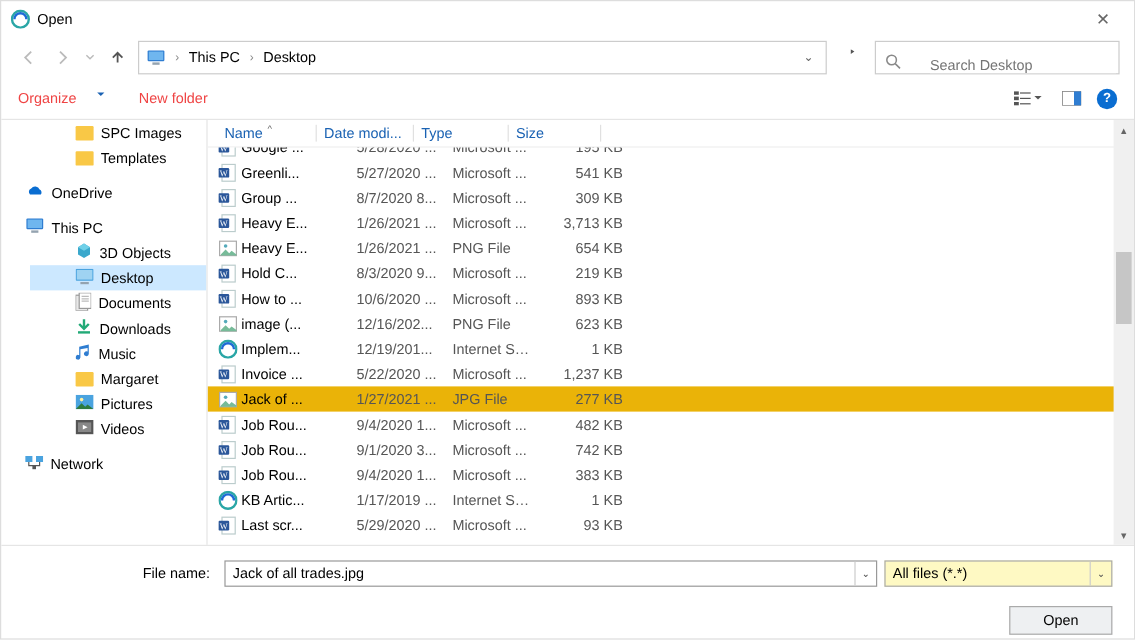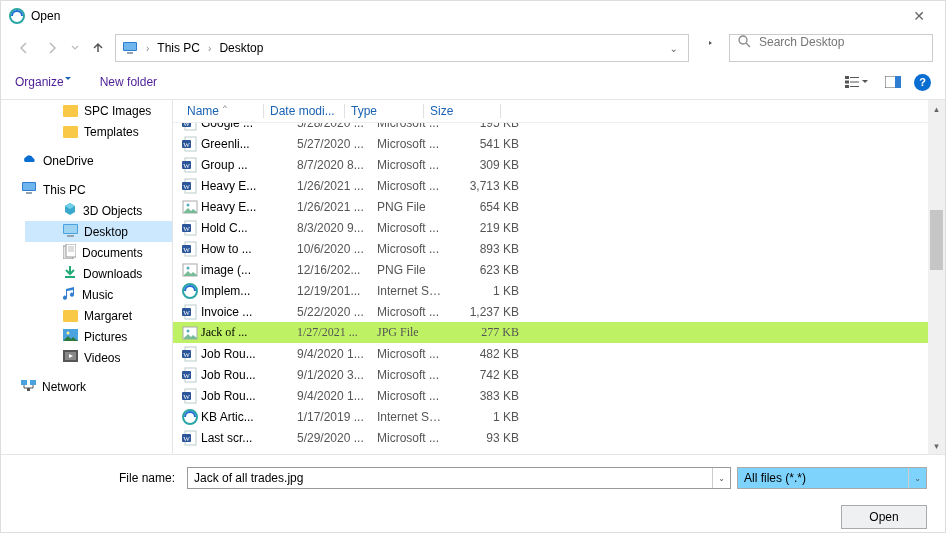--- a/index.html
+++ b/index.html
@@ -16,27 +16,27 @@
 .navrow { height: 34px; display: flex; align-items: center; padding: 0 12px; gap: 6px; }
 .nav-btn { width: 22px; height: 22px; display: flex; align-items: center; justify-content: center; color: #aaa; }
 .nav-btn.enabled { color: #555; }
 .addressbar { flex: 1; height: 28px; border: 1px solid #ccc; display: flex; align-items: center; padding: 0 6px; gap: 6px; background: #fff; min-width: 0; }
 .addr-icon { width: 16px; height: 16px; flex-shrink: 0; }
 .crumb { font-size: 12px; color: #000; white-space: nowrap; }
 .crumb-sep { color: #888; font-size: 10px; padding: 0 2px; }
 .addr-spacer { flex: 1; }
 .addr-down { color: #666; font-size: 10px; padding: 0 4px; }
 .refresh-btn { width: 28px; height: 28px; display: flex; align-items: center; justify-content: center; color: #555; }
-.searchbox { width: 204px; height: 28px; border: 1px solid #ccc; display: flex; align-items: flex-start; padding: 0 8px; gap: 8px; }
+.searchbox { width: 204px; height: 28px; border: 1px solid #ccc; display: flex; align-items: flex-end; padding: 0 8px; gap: 24px; }
 .searchbox input { border: none; outline: none; font-size: 12px; flex: 1; color: #000; }
 .searchbox .placeholder-icon { color: #888; }
 
 
 .toolbar { height: 34px; display: flex; align-items: center; padding: 0 14px; }
-.tool-link { color: #4c1d95; font-size: 12px; display: flex; align-items: flex-start; gap: 0; margin-right: 28px; }
+.tool-link { color: #ef4444; font-size: 12px; display: flex; align-items: flex-start; gap: 16px; margin-right: 28px; }
 .tool-spacer { flex: 1; }
 .tool-icon-btn { width: 26px; height: 24px; display: flex; align-items: center; justify-content: center; color: #555; margin-left: 4px; }
 .tool-icon-btn.with-arrow { width: 38px; gap: 2px; }
 .help-circle { width: 17px; height: 17px; border-radius: 50%; background: #0a6dd1; color: #fff; font-size: 11px; font-weight: bold; display: flex; align-items: center; justify-content: center; margin-left: 8px; }
 
 
 .mainarea { display: flex; height: 356px; border-top: 1px solid #e5e5e5; border-bottom: 1px solid #e5e5e5; }
 .sidebar { width: 172px; border-right: 1px solid #e5e5e5; overflow-y: hidden; position: relative; }
 .side-scroll { position: absolute; inset: 0; overflow: hidden; }
 .side-item { height: 21px; display: flex; align-items: center; padding-left: 20px; gap: 6px; font-size: 12px; cursor: default; }
@@ -51,37 +51,37 @@
 .col { padding: 0 6px; position: relative; }
 .col-name { width: 82px; }
 .col-date { width: 80px; }
 .col-type { width: 78px; }
 .col-size { width: 76px; text-align: left; }
 .col-sep { width: 1px; height: 14px; background: #e0e0e0; }
 .col-name .sort-caret { font-size: 8px; color: #666; position: absolute; left: 42px; top: -1px; }
 .rows { flex: 1; overflow: hidden; position: relative; }
 .rows-inner { position: absolute; top: -11px; left: 0; right: 0; }
 .row { height: 21px; display: flex; align-items: center; padding-left: 8px; font-size: 12px; }
-.row.sel { background: #bef264; font-family: Liberation Serif, serif; }
+.row.sel { background: #eab308; }
 .row .ico { width: 18px; height: 18px; flex-shrink: 0; margin-right: 2px; display: flex; align-items: center; justify-content: center; }
 .row .c-name { width: 62px; overflow: hidden; white-space: nowrap; text-overflow: ellipsis; }
 .row .c-date { width: 80px; padding: 0 6px; overflow: hidden; white-space: nowrap; text-overflow: ellipsis; color: #555; margin-left: 28px; }
 .row .c-type { width: 78px; padding: 0 6px; overflow: hidden; white-space: nowrap; text-overflow: ellipsis; color: #555; }
 .row .c-size { width: 76px; padding: 0 6px; text-align: right; color: #555; }
 .vscroll { position: absolute; right: 0; top: 0; bottom: 0; width: 17px; background: #f0f0f0; }
 .vscroll .thumb { position: absolute; left: 2px; right: 2px; background: #c6c6c6; border-radius: 0; }
 .vscroll .arr { position: absolute; left: 0; right: 0; height: 17px; display: flex; align-items: center; justify-content: center; font-size: 9px; color: #666; }
 
 
 .bottom { padding: 12px 18px 14px 18px; }
 .fn-row { display: flex; align-items: center; gap: 6px; margin-bottom: 16px; }
 .fn-label { width: 162px; text-align: right; padding-right: 6px; font-size: 12px; }
 .fn-input { flex: 1; height: 22px; border: 1px solid #999; padding: 0 6px; font-size: 12px; display: flex; align-items: center; position: relative; }
 .fn-input .dd { position: absolute; right: 0; top: 0; bottom: 0; width: 18px; display: flex; align-items: center; justify-content: center; border-left: 1px solid #ccc; font-size: 8px; color: #555; }
-.filter { width: 190px; height: 22px; border: 1px solid #aaa; background: #7dd3fc; display: flex; align-items: center; padding: 0 6px; font-size: 12px; position: relative; }
+.filter { width: 190px; height: 22px; border: 1px solid #aaa; background: #fef9c3; display: flex; align-items: center; padding: 0 6px; font-size: 12px; position: relative; }
 .filter .dd { position: absolute; right: 0; top: 0; bottom: 0; width: 18px; display: flex; align-items: center; justify-content: center; border-left: 1px solid #ccc; font-size: 8px; color: #555; }
 .btn-row { display: flex; justify-content: flex-end; gap: 10px; }
 .btn { width: 86px; height: 24px; border: 1px solid #aaa; background: #eef0f2; font-size: 12px; display: flex; align-items: center; justify-content: center; }
 
 
 .svg { display: block; }
 </style>
 </head>
 <body>
 

